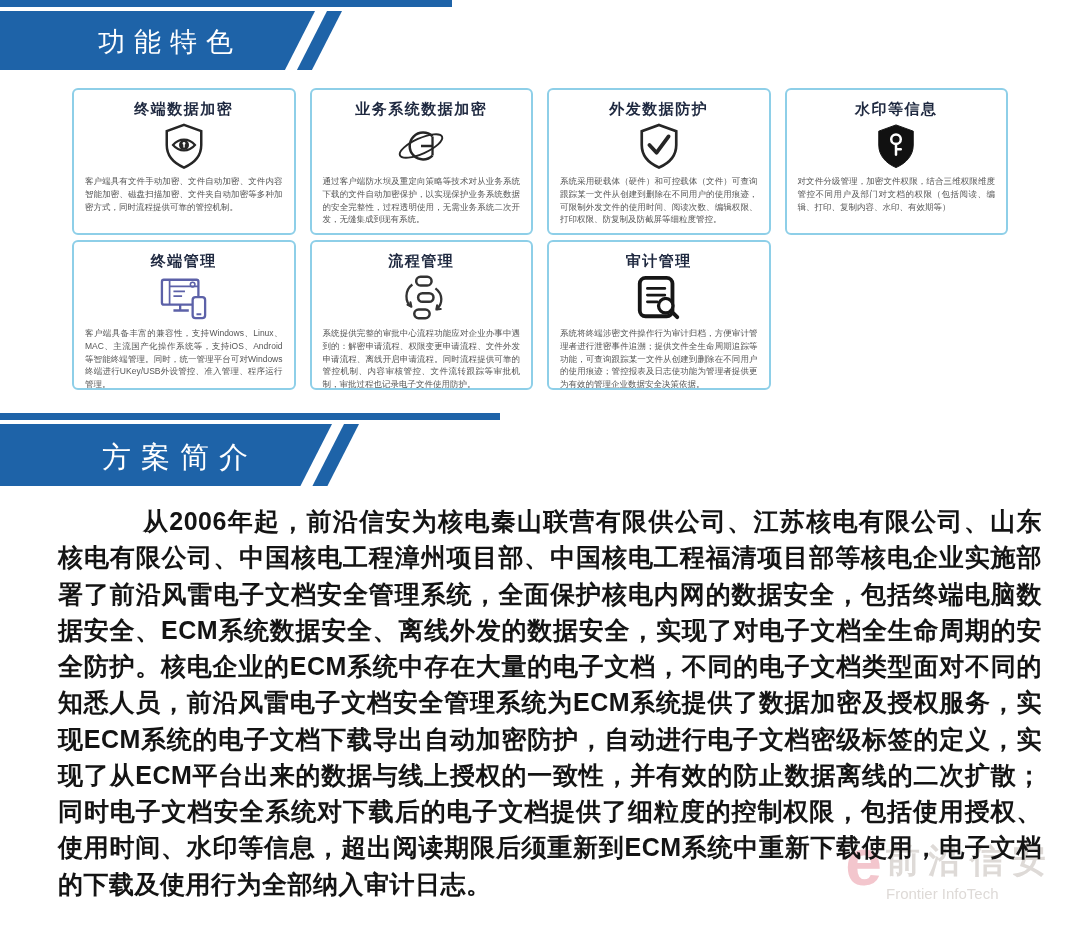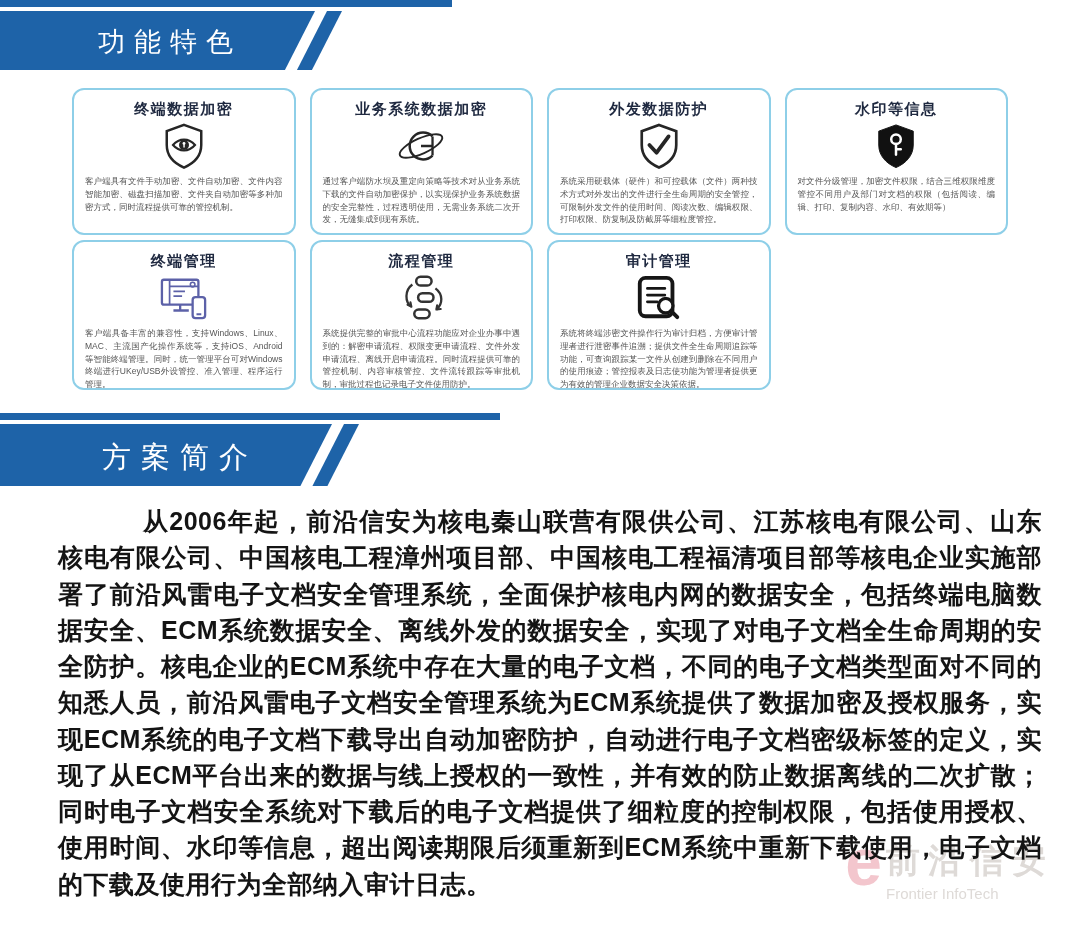--- a/index.html
+++ b/index.html
@@ -20,21 +20,21 @@
   #banner2-accent{top:424px;left:344px;width:15px;height:62px;}
   #banner2-label{top:438px;left:102px;font-size:29px;letter-spacing:10px;}
   #topbar2{top:413px;width:500px;}
   
   .cards{
     position:absolute;left:72px;top:88px;width:936px;
     display:grid;grid-template-columns:repeat(4,1fr);grid-template-rows:147px 150px;
     column-gap:14px;row-gap:5px;
   }
   .card{
-    border:2px solid #8ecfe8;border-radius:12px;background:#fff;
+    border:2px solid #8ecfe8;border-radius:6px;background:#fff;
     display:flex;flex-direction:column;align-items:center;
     padding:7px 11px 5px;box-sizing:border-box;overflow:hidden;
   }
   .card-title{font-size:15px;font-weight:bold;color:#1f2940;letter-spacing:1.5px;margin:3px 0 1px;}
   .card-icon{height:52px;display:flex;align-items:center;justify-content:center;flex:0 0 auto;}
   .card-desc{font-size:8.5px;color:#565656;line-height:1.5;text-align:justify;margin-top:3px;}
   
   .intro-paragraph{
     position:absolute;left:58px;top:503px;width:984px;z-index:1;
     font-size:25px;font-weight:bold;color:#141414;line-height:1.45;
@@ -85,21 +85,21 @@
   </div>
 
   <div class="card">
     <div class="card-title">外发数据防护</div>
     <div class="card-icon">
       <svg width="46" height="48" viewBox="0 0 48 50">
         <path d="M24 3 L42 9.5 V24 C42 35 34.5 43 24 47.5 C13.5 43 6 35 6 24 V9.5 Z" fill="none" stroke="#262626" stroke-width="2.8"></path>
         <path d="M14 24 L21.5 32 L34 15" fill="none" stroke="#262626" stroke-width="4" stroke-linecap="round" stroke-linejoin="round"></path>
       </svg>
     </div>
-    <div class="card-desc">系统采用硬载体（硬件）和可控载体（文件）两种技术方式对外发出的文件进行全生命周期的安全管控，可限制外发文件的使用时间、阅读次数、编辑权限、打印权限、防复制及防截屏等细粒度管控。</div>
+    <div class="card-desc">系统采用硬载体（硬件）和可控载体（文件）可查询跟踪某一文件从创建到删除在不同用户的使用痕迹，可限制外发文件的使用时间、阅读次数、编辑权限、打印权限、防复制及防截屏等细粒度管控。</div>
   </div>
 
   <div class="card">
     <div class="card-title">水印等信息</div>
     <div class="card-icon">
       <svg width="46" height="48" viewBox="0 0 48 50">
         <path d="M24 3 L42 9.5 V24 C42 35 34.5 43 24 47.5 C13.5 43 6 35 6 24 V9.5 Z" fill="#111111" stroke="#111111"></path>
         <circle cx="24" cy="18" r="5" fill="none" stroke="#ffffff" stroke-width="2.6"></circle>
         <path d="M24 23 V34 M24 28.5 H29" fill="none" stroke="#ffffff" stroke-width="2.6" stroke-linecap="round"></path>
       </svg>

